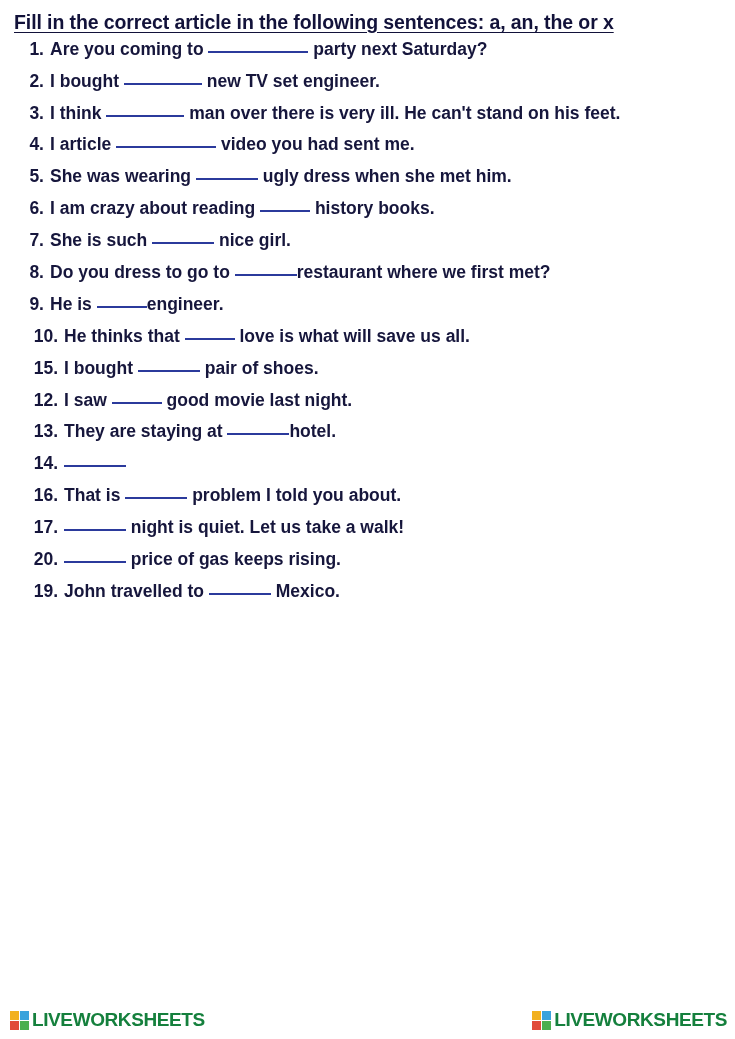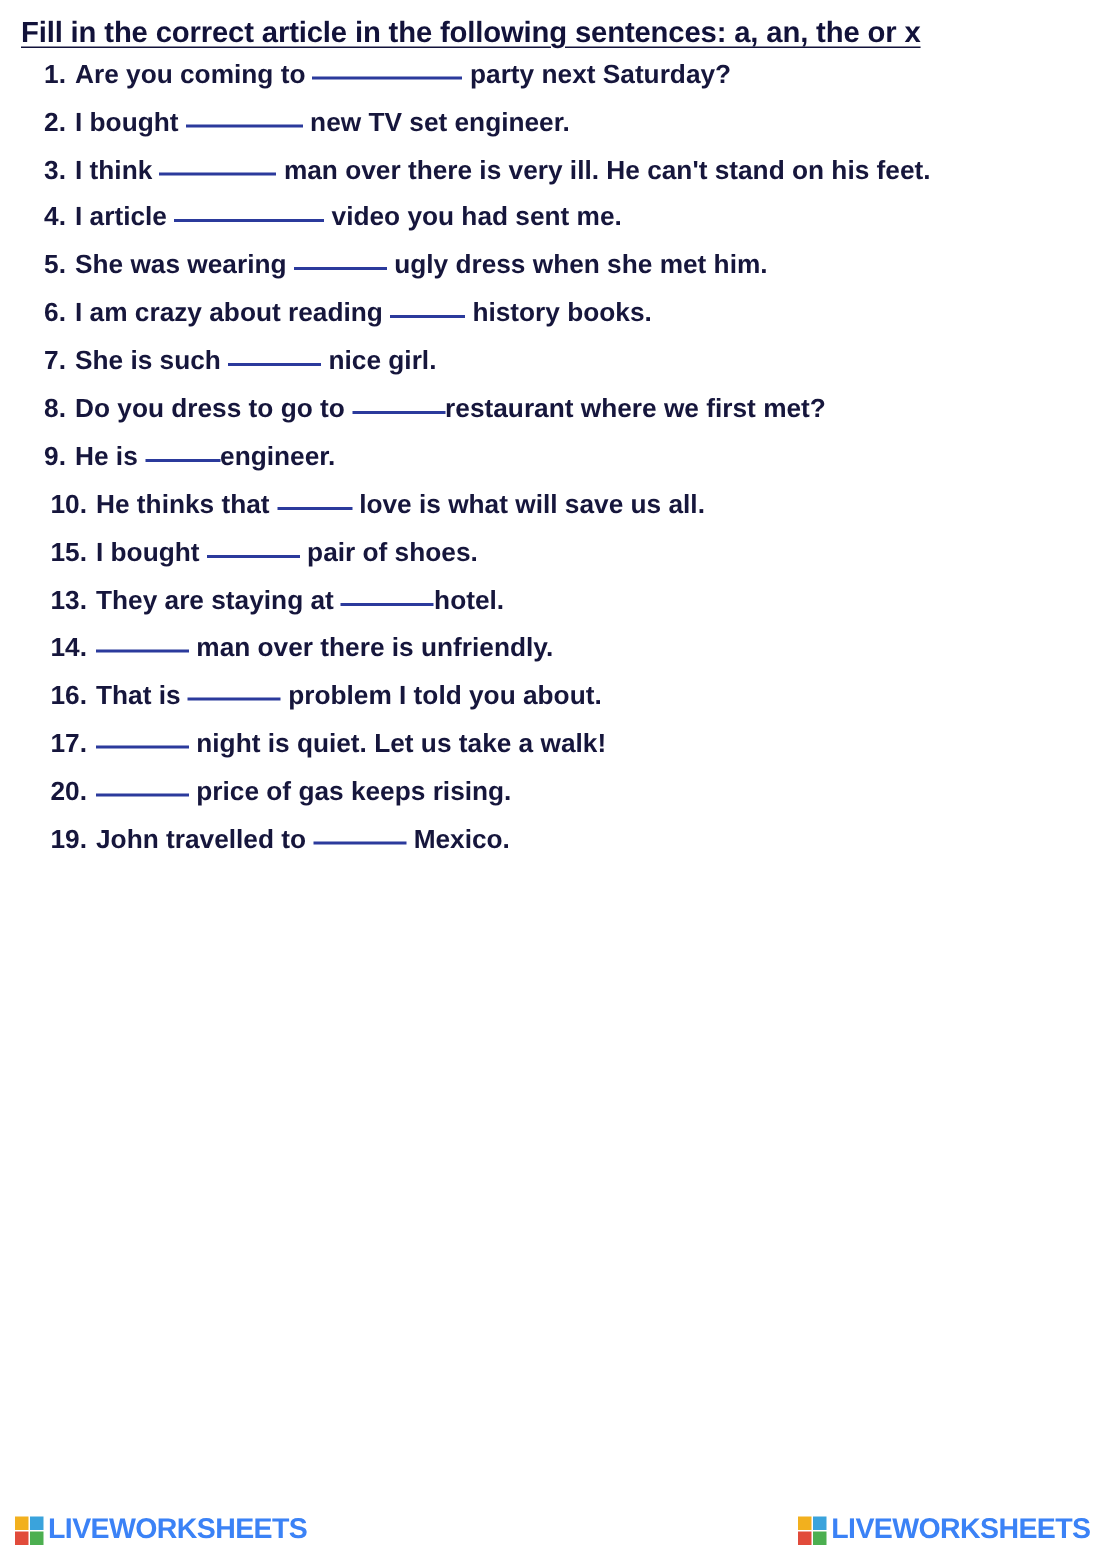--- a/index.html
+++ b/index.html
@@ -76,21 +76,21 @@
     width: 735px;
     height: 34px;
   }
   .brand {
     position: absolute;
     bottom: 2px;
     display: flex;
     align-items: center;
     font-size: 19px;
     font-weight: bold;
-    color: #3b82f6;
+    color: #15803d;
     letter-spacing: -0.4px;
   }
   .brand.left { left: 10px; }
   .brand.right { right: 8px; }
   .logo-mark {
     width: 19px;
     height: 19px;
     margin-right: 3px;
     display: grid;
     grid-template-columns: 1fr 1fr;
@@ -156,26 +156,30 @@
       </li>
       <li class="item ind-1">
         <span class="num">10.</span>
         <span class="txt"><span>He thinks that </span><span class="blank b-sm"></span><span> love is what will save us all.</span></span>
       </li>
       <li class="item ind-1">
         <span class="num">15.</span>
         <span class="txt"><span>I bought </span><span class="blank b-md"></span><span> pair of shoes.</span></span>
       </li>
       <li class="item ind-1">
+        <span class="num">12.</span>
+        <span class="txt"><span>I saw </span><span class="blank b-sm"></span><span> good movie last night.</span></span>
+      </li>
+      <li class="item ind-1">
         <span class="num">13.</span>
         <span class="txt"><span>They are staying at </span><span class="blank b-md"></span><span>hotel.</span></span>
       </li>
       <li class="item ind-1">
         <span class="num">14.</span>
-        <span class="txt"><span></span><span class="blank b-md"></span><span> man over there is unfriendly.</span></span>
+        <span class="txt"><span></span><span class="blank b-md"></span></span>
       </li>
       <li class="item ind-1">
         <span class="num">16.</span>
         <span class="txt"><span>That is </span><span class="blank b-md"></span><span> problem I told you about.</span></span>
       </li>
       <li class="item ind-1">
         <span class="num">17.</span>
         <span class="txt"><span></span><span class="blank b-md"></span><span> night is quiet. Let us take a walk!</span></span>
       </li>
       <li class="item ind-1">

